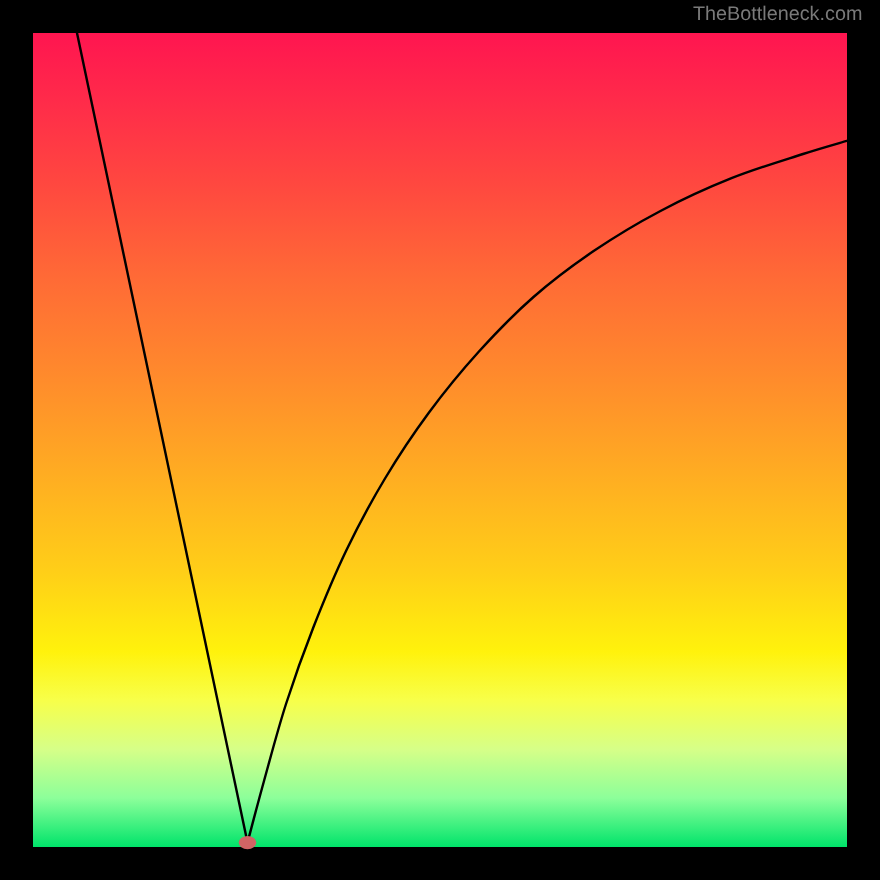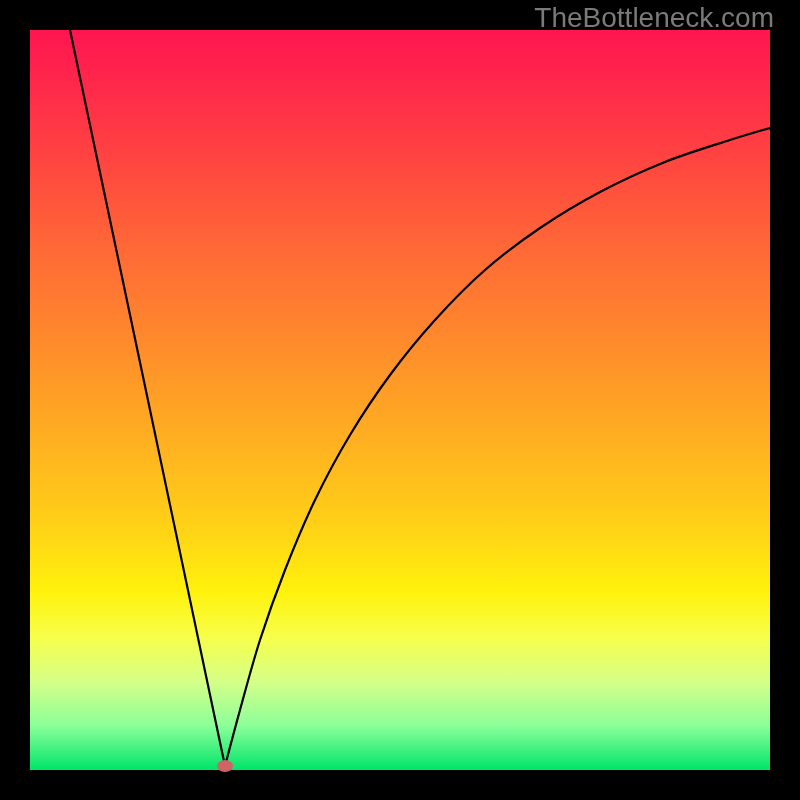--- a/index.html
+++ b/index.html
@@ -36,23 +36,23 @@
   }
   .marker {
     position: absolute;
     width: 16px; height: 12px;
     border-radius: 50%;
     background: #d06464;
     transform: translate(-50%, -50%);
   }
   .watermark {
     position: absolute;
-    top: 2px; right: 26px;
+    top: 2px; right: 16px;
     font-family: Arial, Helvetica, sans-serif;
-    font-size: 28px;
+    font-size: 18px;
     color: #7a7a7a;
     user-select: none;
   }
 </style>
 </head>
 <body>
 
 <div class="frame">
   <div class="watermark">TheBottleneck.com</div>
 

